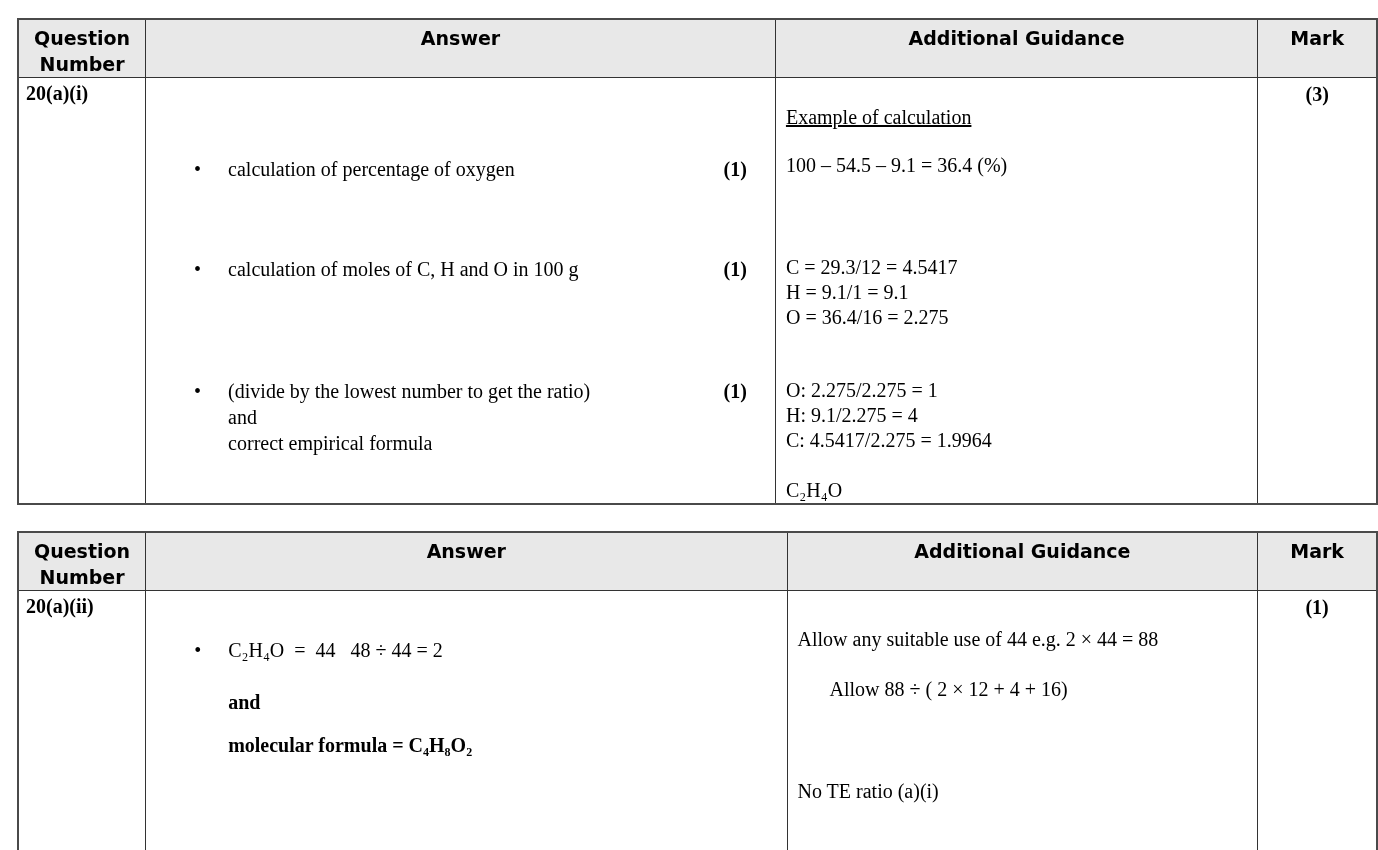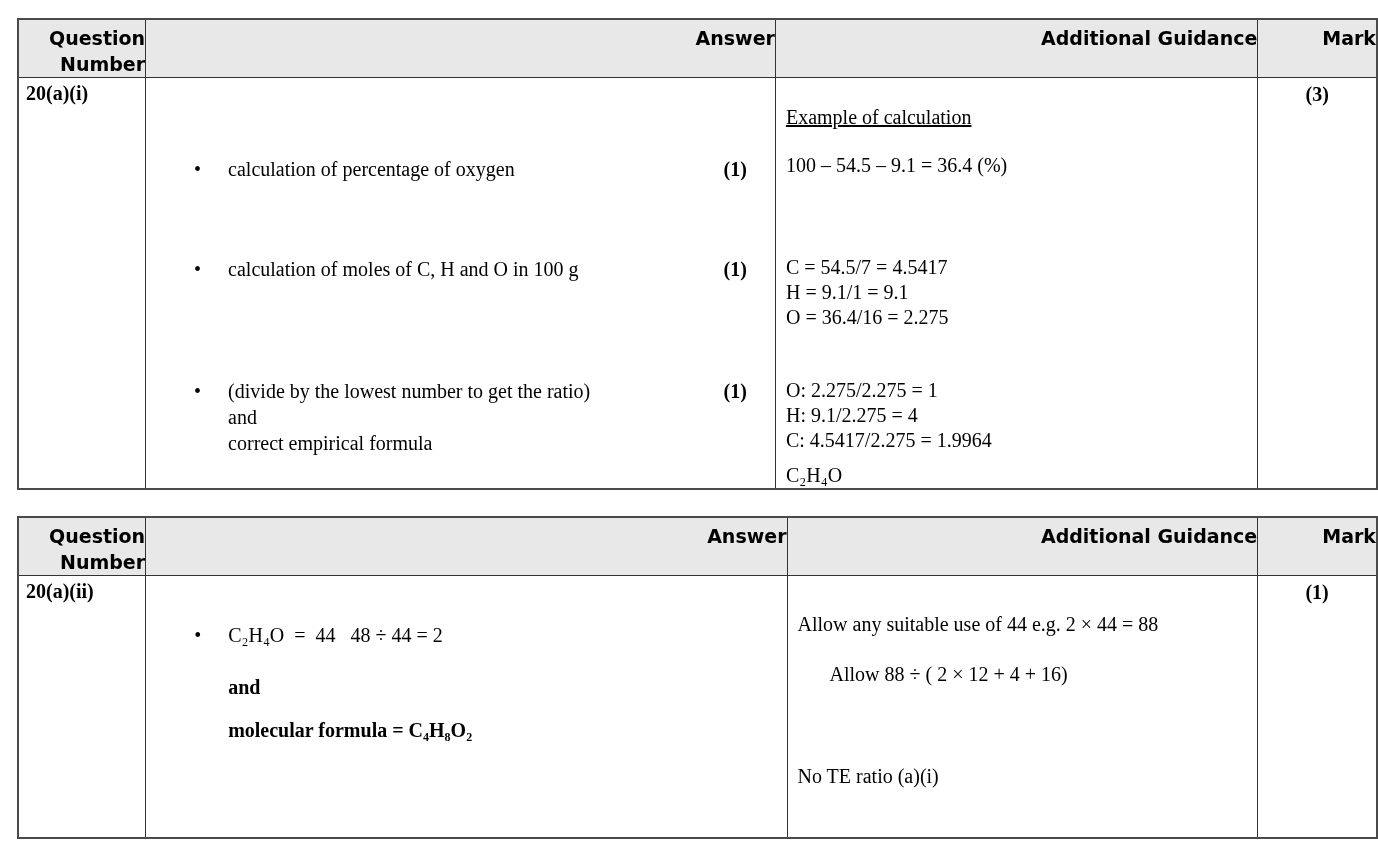--- a/index.html
+++ b/index.html
@@ -25,21 +25,21 @@
     vertical-align: top;
     padding: 0;
     overflow: hidden;
   }
   th {
     background: #e8e8e8;
     font-family: "DejaVu Sans", "Liberation Sans", sans-serif;
     font-weight: bold;
     font-size: 19px;
     line-height: 26px;
-    text-align: right;
+    text-align: center;
     padding-top: 5px;
   }
   #t1 thead tr { height: 57px; }
   #t1 tbody tr { height: 402px; }
   #t2 thead tr { height: 56px; }
   #t2 tbody tr { height: 262px; }
 
   .qcell div {
     font-weight: bold;
     font-size: 20px;
@@ -59,21 +59,21 @@
   .b2 { margin-top: 74px; }
   .b3 { margin-top: 96px; }
   .bold { font-weight: normal; }
   .line { display: block; }
 
   .gcell { font-size: 20px; line-height: 25px; padding-left: 10px; padding-right: 8px; }
   .g-heading { margin-top: 27px; text-decoration: underline; }
   .g-line1  { margin-top: 23px; }
   .g-block1 { margin-top: 77px; }
   .g-block2 { margin-top: 48px; }
-  .g-formula{ margin-top: 10px; }
+  .g-formula{ margin-top: 25px; }
 
   .mcell { font-size: 20px; font-weight: bold; text-align: center; }
   .mcell .mk { margin-top: 5px; }
 
   
   .t2-b1 { margin-top: 46px; }
   .t2-b1 .btext { white-space: pre-wrap; }
   .t2-and { margin-top: 26px; padding-left: 82px; font-weight: bold; }
   .t2-line2 { margin-top: 17px; padding-left: 82px; font-weight: bold; }
   .t2-g1 { margin-top: 36px; }
@@ -124,21 +124,21 @@
               <span class="line bold">and</span>
               <span class="line">correct empirical formula</span>
             </span>
             <span class="bmark">(1)</span>
           </div>
         </td>
         <td class="gcell">
           <div class="g-heading">Example of calculation</div>
           <div class="g-line1">100 – 54.5 – 9.1 = 36.4 (%)</div>
           <div class="g-block1">
-            <div>C = 54.5/7 = 4.5417</div>
+            <div>C = 29.3/12 = 4.5417</div>
             <div>H = 9.1/1 = 9.1</div>
             <div>O = 36.4/16 = 2.275</div>
           </div>
           <div class="g-block2">
             <div>O: 2.275/2.275 = 1</div>
             <div>H: 9.1/2.275 = 4</div>
             <div>C: 4.5417/2.275 = 1.9964</div>
           </div>
           <div class="g-formula">C₂H₄O</div>
         </td>

